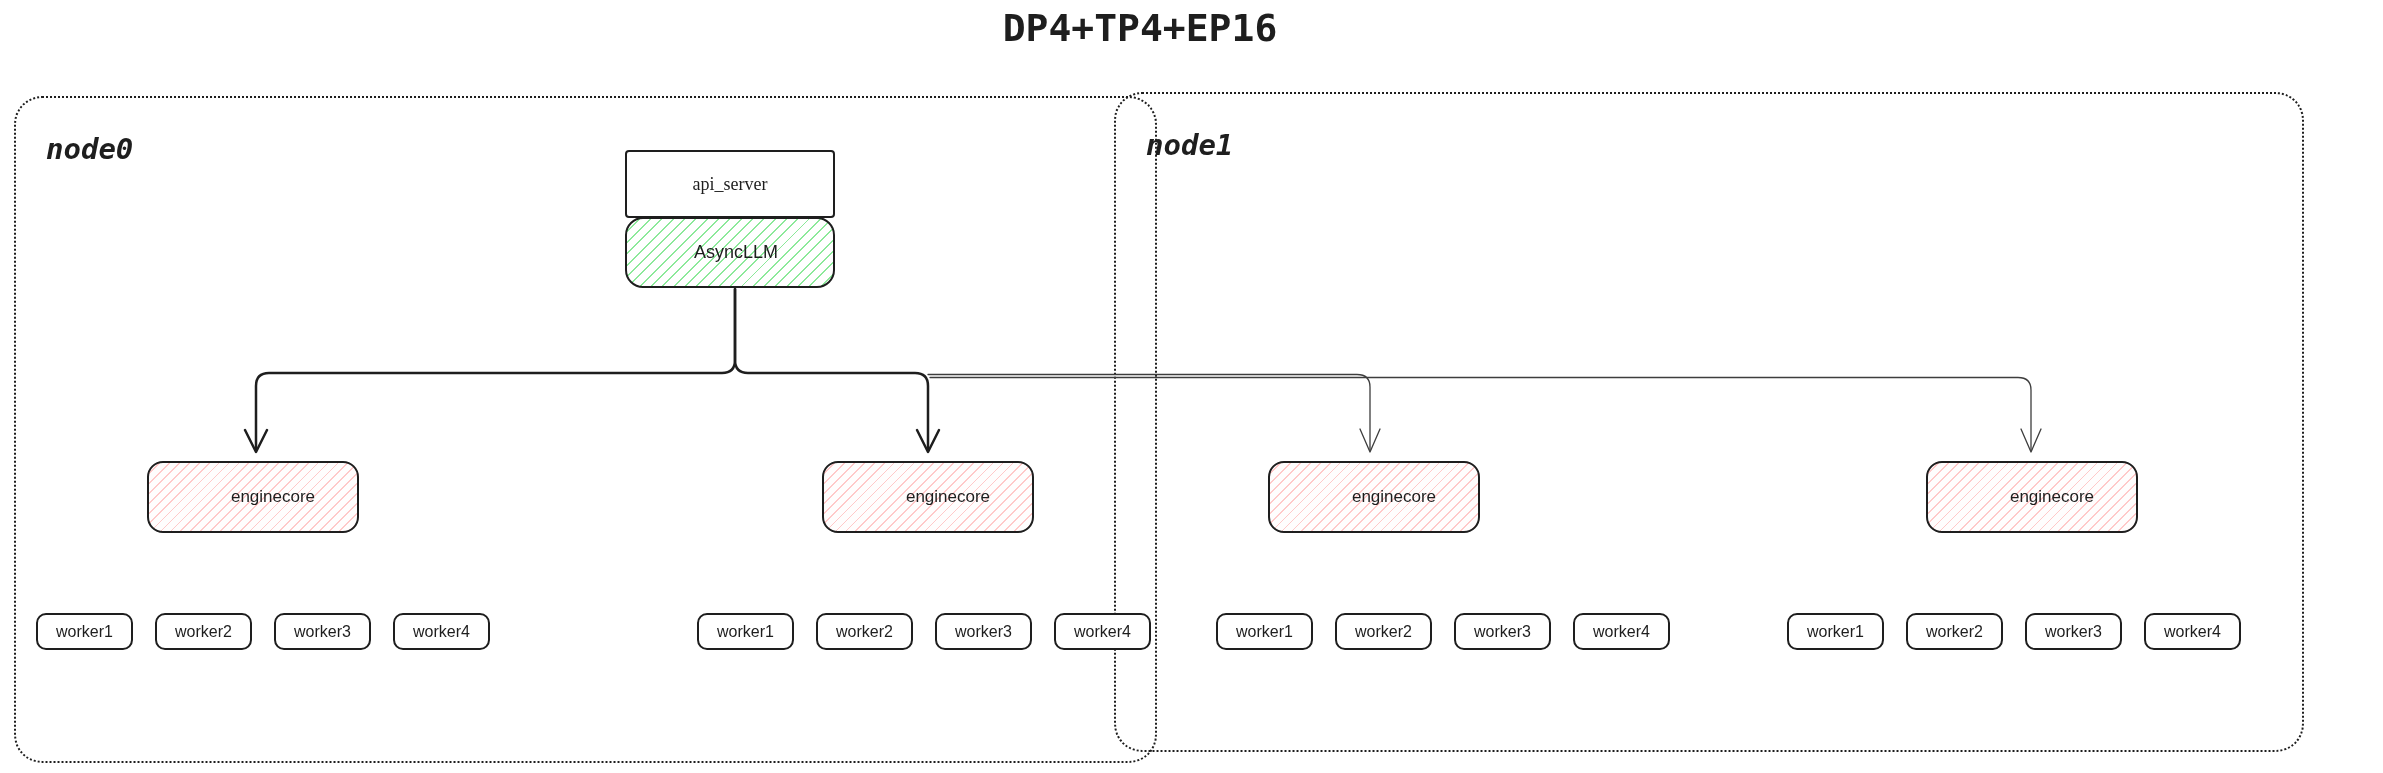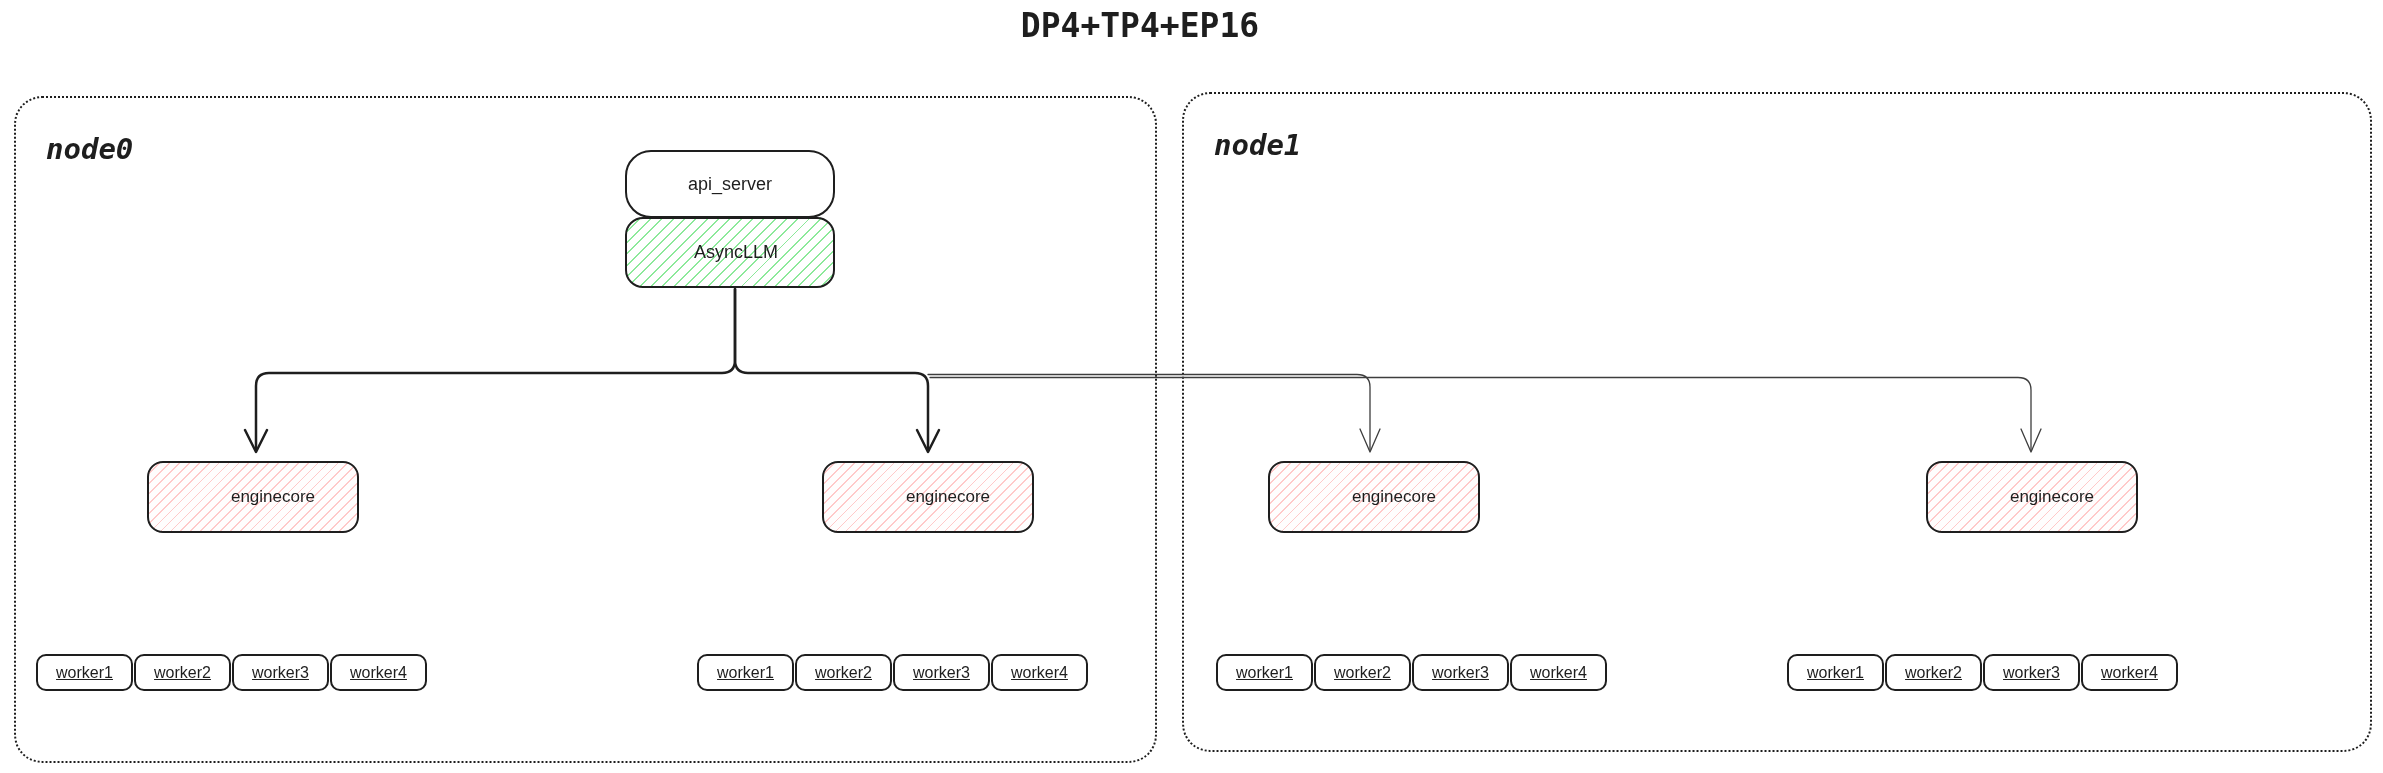--- a/index.html
+++ b/index.html
@@ -14,64 +14,64 @@
     width:2383px;height:773px;
     background:#ffffff;
     font-family:"Liberation Sans", sans-serif;
     color:var(--ink);
     overflow:hidden;
   }
   .diagram-title{
     position:absolute;left:950px;top:6px;width:380px;
     text-align:center;
     font-family:"DejaVu Sans Mono", monospace;
-    font-size:33px;font-weight:600;letter-spacing:0px;
+    font-size:38px;font-weight:600;letter-spacing:0px;
     color:var(--ink);
   }
   .node-container{
     position:absolute;
     border:2.5px dotted var(--ink);
     border-radius:28px;
     box-sizing:border-box;
     background:transparent;
   }
   .node0{left:14px;top:96px;width:1143px;height:667px;}
-  .node1{left:1182px;top:92px;width:1190px;height:660px;}
+  .node1{left:1114px;top:92px;width:1190px;height:660px;}
   .node-label{
     position:absolute;left:30px;top:34px;
     font-family:"DejaVu Sans Mono", monospace;
     font-size:29px;font-weight:600;color:var(--ink);font-style:italic;
   }
   .shape{
     position:absolute;box-sizing:border-box;
     border:2.5px solid var(--ink);
     display:flex;align-items:center;justify-content:center;
     background:#ffffff;
     color:var(--ink);
   }
-  .api-server{left:625px;top:150px;width:210px;height:68px;border-radius:26px;font-size:18px;}
+  .api-server{left:625px;top:150px;width:210px;height:68px;border-radius:4px;font-size:18px;font-family:Liberation Serif, serif;}
   .async-llm{
     left:625px;top:217px;width:210px;height:71px;border-radius:18px;font-size:18px;
     background-color:#ffffff;
     background-image:repeating-linear-gradient(135deg, var(--green-hatch) 0px, var(--green-hatch) 1.4px, transparent 1.4px, transparent 8px);
     padding-left:12px;
   }
   .enginecore{
     top:461px;width:212px;height:72px;border-radius:16px;font-size:17px;
     background-color:#fffdfd;
     background-image:repeating-linear-gradient(135deg, var(--red-hatch) 0px, var(--red-hatch) 1.2px, transparent 1.2px, transparent 7px);
     padding-left:40px;
   }
   .ec0{left:147px;}
   .ec1{left:822px;}
   .ec2{left:1268px;}
   .ec3{left:1926px;}
   .worker-group{
-    position:absolute;top:654px;
-    display:flex;gap:1px;text-decoration:underline;
+    position:absolute;top:613px;
+    display:flex;gap:22px;
   }
   .wg0{left:36px;}
   .wg1{left:697px;}
   .wg2{left:1216px;}
   .wg3{left:1787px;}
   .worker{
     box-sizing:border-box;
     width:97px;height:37px;
     border:2px solid var(--ink);border-radius:10px;
     display:flex;align-items:center;justify-content:center;

